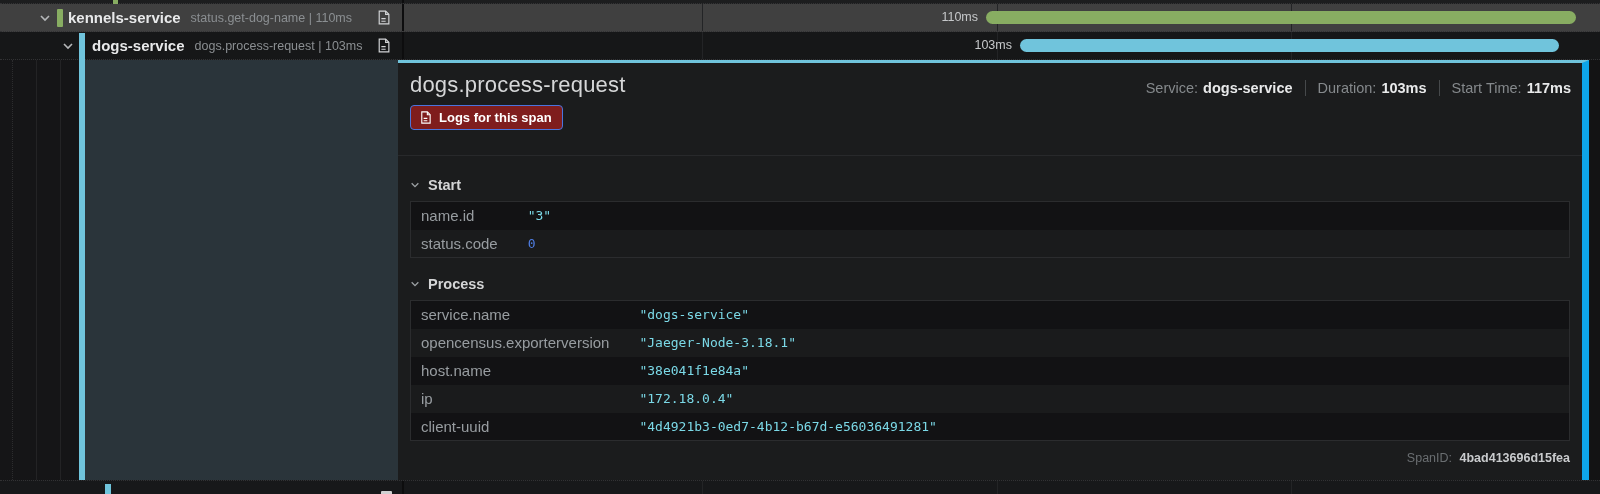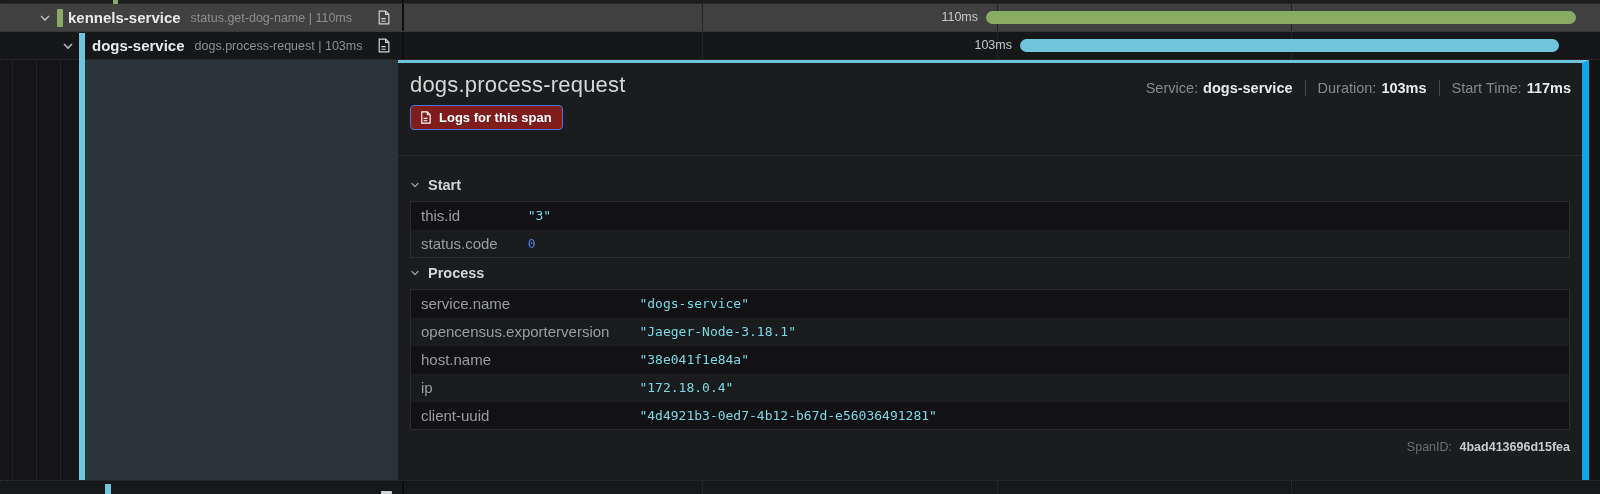--- a/index.html
+++ b/index.html
@@ -178,32 +178,32 @@
       
       <div class="section-hdr">
         <svg width="10" height="10" viewBox="0 0 12 12">
             <polyline points="2,4 6,8 10,4"></polyline>
           </svg>
         <span>Start</span>
       </div>
       <table class="kv">
         <tbody>
             <tr>
-          <td class="k">this.id</td>
+          <td class="k">name.id</td>
           <td class="v v-string">"3"</td>
         </tr>
         <tr>
           <td class="k">status.code</td>
           <td class="v v-number">0</td>
         </tr>
       </tbody>
         </table>
 
       
-      <div class="section-hdr" style="margin-top:7px;">
+      <div class="section-hdr" style="margin-top:18px;">
         <svg width="10" height="10" viewBox="0 0 12 12">
             <polyline points="2,4 6,8 10,4"></polyline>
           </svg>
         <span>Process</span>
       </div>
       <table class="kv">
         <tbody>
             <tr>
           <td class="k">service.name</td>
           <td class="v v-string">"dogs-service"</td>

